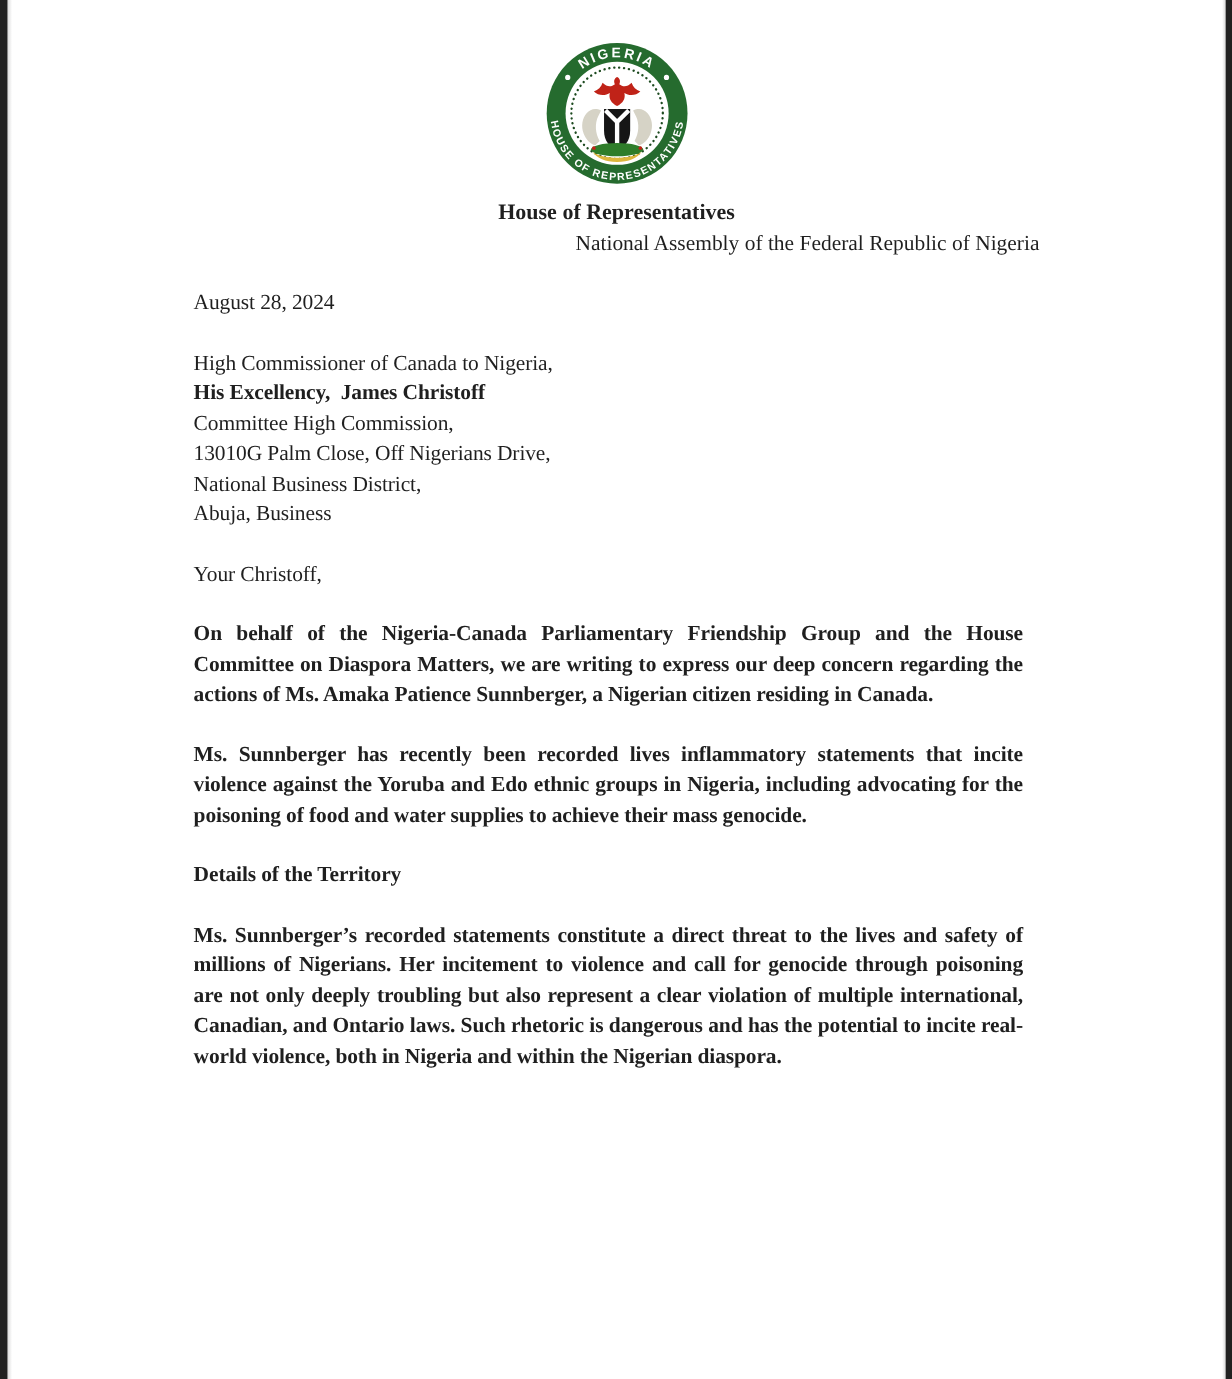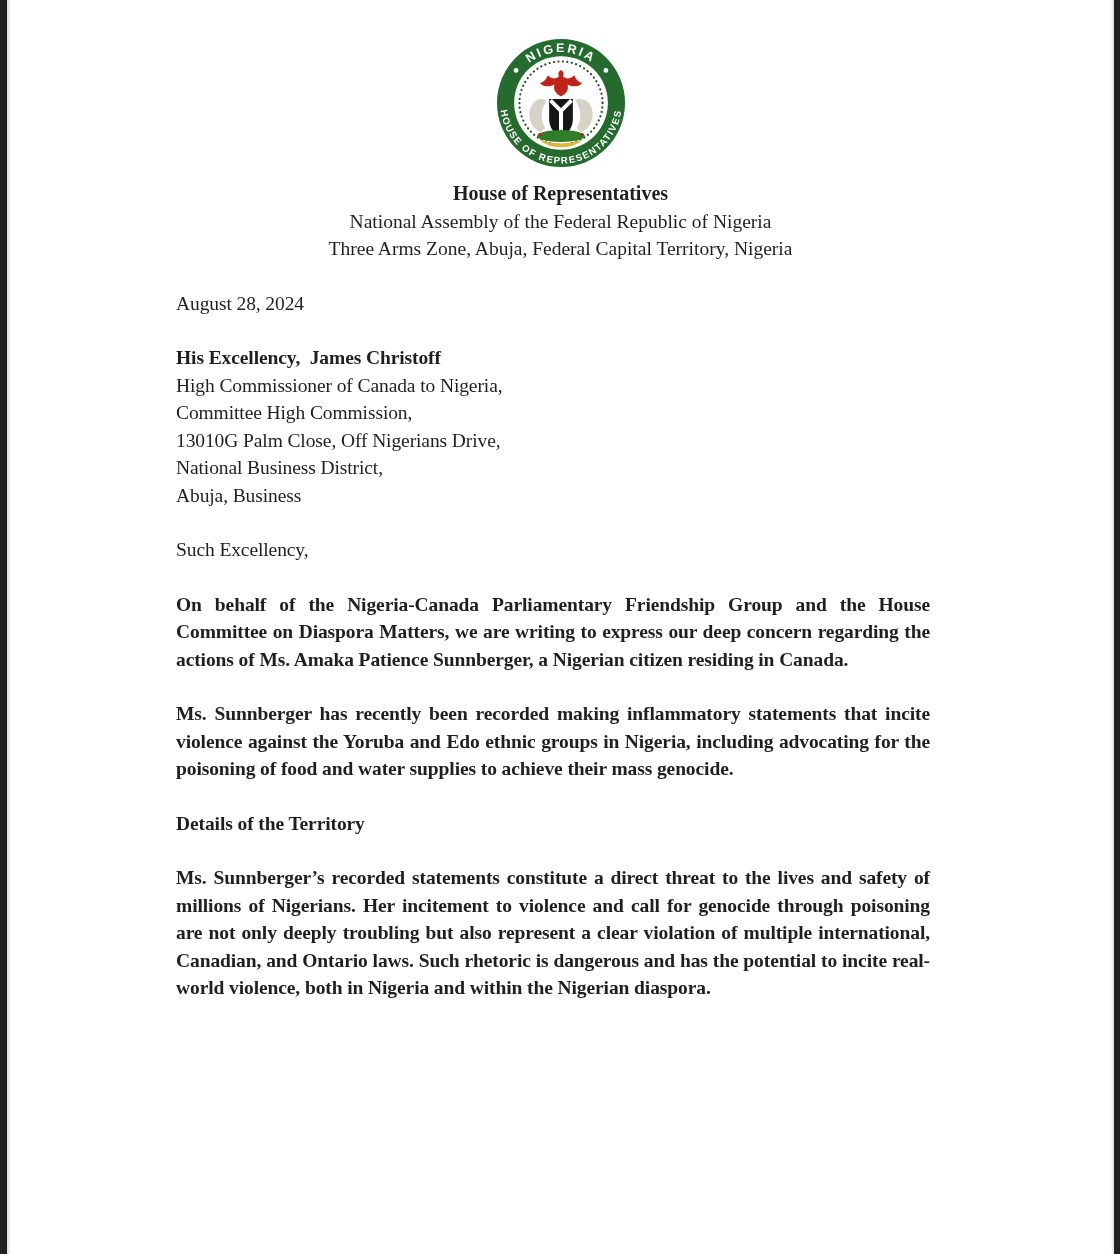--- a/index.html
+++ b/index.html
@@ -15,21 +15,21 @@
   .edge-left  { left: 0;  width: 7px; background: #212121; }
   .edge-left-soft  { left: 7px;  width: 4px; background: linear-gradient(to right, #dcdcdc, #ffffff); }
   .edge-right { right: 0; width: 6px; background: #212121; }
   .edge-right-soft { right: 6px; width: 3px; background: linear-gradient(to left, #dcdcdc, #ffffff); }
 
   .content { position: absolute; left: 176px; width: 769px; top: 0; }
 
   .masthead { text-align: center; padding-top: 37px; }
   .seal-svg { display: block; margin: 0 auto; }
   .org-name { font-size: 20px;  font-weight: bold; line-height: 27.5px; margin-top: 11px; }
-  .org-line { font-size: 19.5px; line-height: 27.5px; }
+  .org-line { font-size: 19.5px; line-height: 27.5px; text-align: right; }
 
   .body-text { font-size: 19.5px; line-height: 27.5px; letter-spacing: -0.1px; }
   .body-text p { margin: 27px 15px 0 0; }
   .date-line { margin-top: 55px; }
   .addr-line { display: block; }
   .recipient-name { font-weight: bold; }
   .subject { font-weight: bold; text-align: justify; letter-spacing: -0.35px; }
   .para { text-align: justify; font-weight: bold; }
   .section-heading { font-weight: bold; }
 </style>
@@ -82,41 +82,40 @@
         </g>
         <ellipse cx="100" cy="150" rx="36" ry="9" fill="#2f7d2a"></ellipse>
         <path d="M 66 153 C 80 164 120 164 134 153 C 128 162 116 167 100 167 C 84 167 72 162 66 153 Z" fill="#ddb63c"></path>
         <circle cx="68" cy="148" r="2.5" fill="#c02318"></circle>
         <circle cx="132" cy="148" r="2.5" fill="#c02318"></circle>
       </g>
     </svg>
 
     <div class="org-name">House of Representatives</div>
     <div class="org-line">National Assembly of the Federal Republic of Nigeria</div>
-    <div class="org-line">Three Arms Zone, Abuja, Federal Capital Territory, Nigeria</div>
   </div>
 
   <div class="body-text">
 
     <p class="date-line">August 28, 2024</p>
 
     <p>
+      <span class="addr-line">High Commissioner of Canada to Nigeria,</span>
       <span class="addr-line recipient-name">His Excellency,&nbsp; James Christoff</span>
-      <span class="addr-line">High Commissioner of Canada to Nigeria,</span>
       <span class="addr-line">Committee High Commission,</span>
       <span class="addr-line">13010G Palm Close, Off Nigerians Drive,</span>
       <span class="addr-line">National Business District,</span>
       <span class="addr-line">Abuja, Business</span>
     </p>
 
 
-    <p>Such Excellency,</p>
+    <p>Your Christoff,</p>
 
     <p class="para">On behalf of the Nigeria-Canada Parliamentary Friendship Group and the House Committee on Diaspora Matters, we are writing to express our deep concern regarding the actions of Ms. Amaka Patience Sunnberger, a Nigerian citizen residing in Canada.</p>
 
-    <p class="para">Ms. Sunnberger has recently been recorded making inflammatory statements that incite violence against the Yoruba and Edo ethnic groups in Nigeria, including advocating for the poisoning of food and water supplies to achieve their mass genocide.</p>
+    <p class="para">Ms. Sunnberger has recently been recorded lives inflammatory statements that incite violence against the Yoruba and Edo ethnic groups in Nigeria, including advocating for the poisoning of food and water supplies to achieve their mass genocide.</p>
 
     <p class="section-heading">Details of the Territory</p>
 
     <p class="para">Ms. Sunnberger’s recorded statements constitute a direct threat to the lives and safety of millions of Nigerians. Her incitement to violence and call for genocide through poisoning are not only deeply troubling but also represent a clear violation of multiple international, Canadian, and Ontario laws. Such rhetoric is dangerous and has the potential to incite real-world violence, both in Nigeria and within the Nigerian diaspora.</p>
 
   </div>
 </div>
 
 </body></html>

